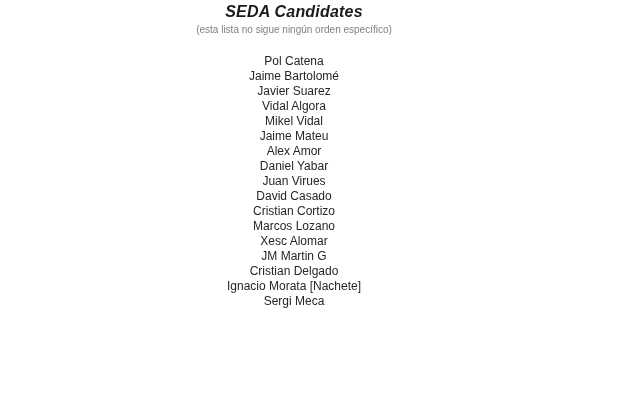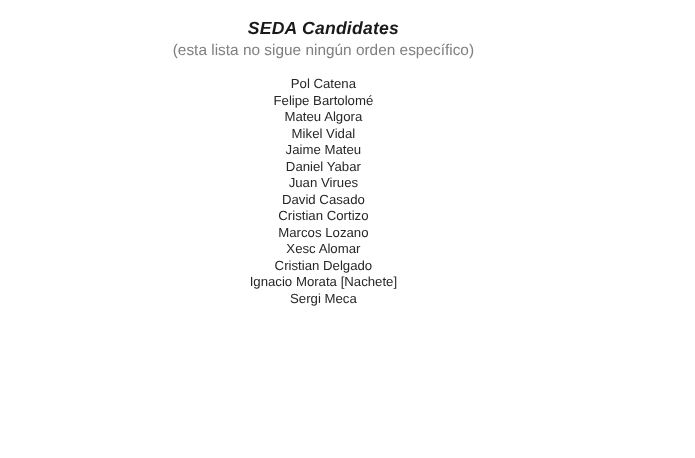--- a/index.html
+++ b/index.html
@@ -9,34 +9,34 @@
   }
   .page {
     position: relative;
     width: 588px;
     height: 416px;
     background: var(--bg, #ffffff);
     font-family: "Liberation Sans", sans-serif;
     text-align: center;
     overflow: hidden;
     box-sizing: border-box;
-    padding-top: 19px;
+    padding-top: 4px;
   }
   .title {
     margin: 0;
     font-size: 16px;
     line-height: 16px;
     font-weight: bold;
     font-style: italic;
     color: var(--title-color, #1a1a1a);
     letter-spacing: 0.2px;
   }
   .subtitle {
     margin: 4px 0 0 0;
-    font-size: 14px;
+    font-size: 10px;
     line-height: 12px;
     font-weight: normal;
     color: var(--subtitle-color, #7f7f7f);
   }
   .candidate-list {
     margin-top: 18px;
   }
   .candidate-list .list-item {
     font-size: 12px;
     line-height: 15px;
@@ -45,27 +45,30 @@
   }
 </style>
 </head>
 <body>
 
 <div class="page" style="--bg: #ffffff; --title-color: #1a1a1a; --subtitle-color: #7f7f7f; --list-color: #262626;">
   <h1 class="title">SEDA Candidates</h1>
   <p class="subtitle">(esta lista no sigue ningún orden específico)</p>
   <div class="candidate-list">
       <div class="list-item">Pol Catena</div>
-      <div class="list-item">Felipe Bartolomé</div>
-      <div class="list-item">Mateu Algora</div>
+      <div class="list-item">Jaime Bartolomé</div>
+      <div class="list-item">Javier Suarez</div>
+      <div class="list-item">Vidal Algora</div>
       <div class="list-item">Mikel Vidal</div>
       <div class="list-item">Jaime Mateu</div>
+      <div class="list-item">Alex Amor</div>
       <div class="list-item">Daniel Yabar</div>
       <div class="list-item">Juan Virues</div>
       <div class="list-item">David Casado</div>
       <div class="list-item">Cristian Cortizo</div>
       <div class="list-item">Marcos Lozano</div>
       <div class="list-item">Xesc Alomar</div>
+      <div class="list-item">JM Martin G</div>
       <div class="list-item">Cristian Delgado</div>
       <div class="list-item">Ignacio Morata [Nachete]</div>
       <div class="list-item">Sergi Meca</div>
     </div>
 </div>
 
 </body></html>

